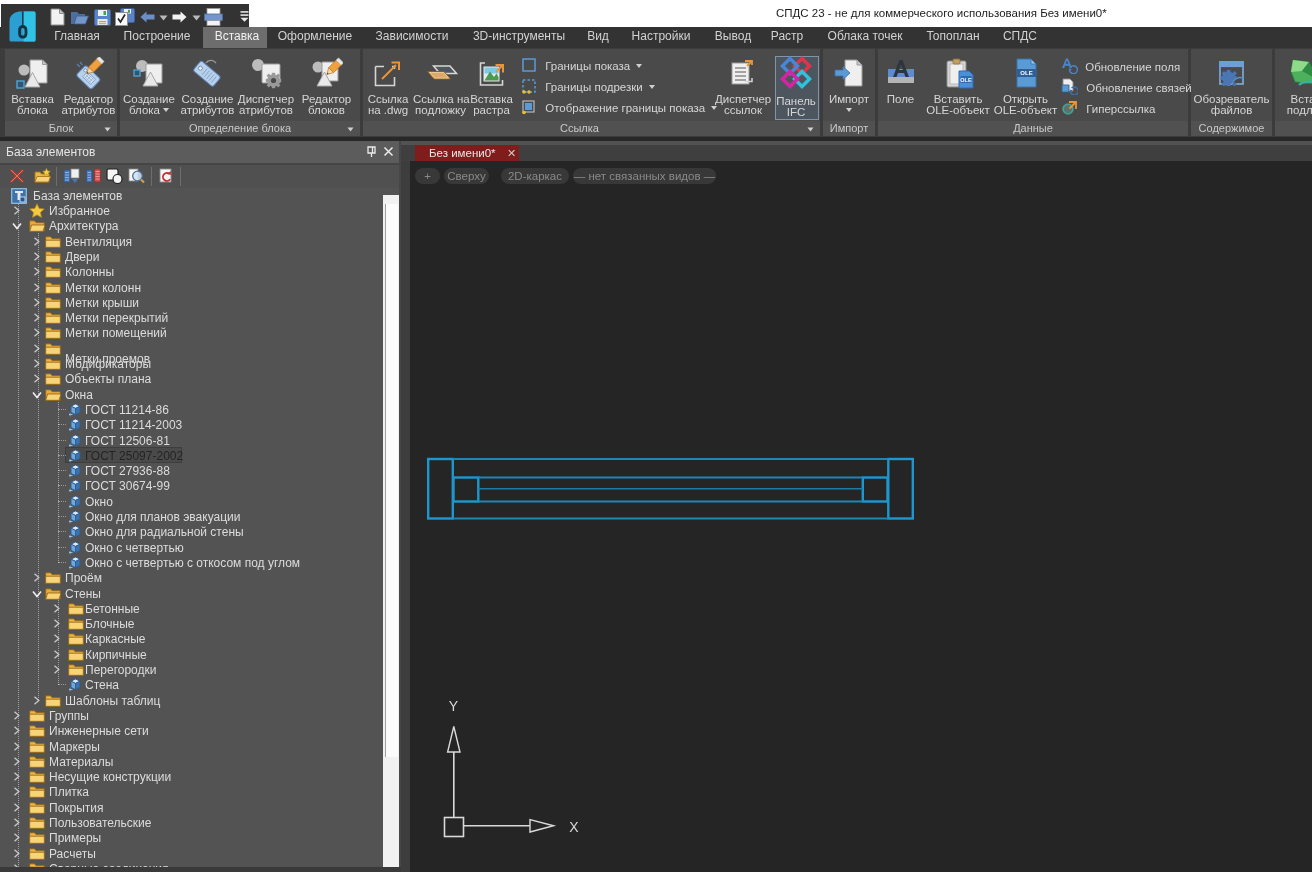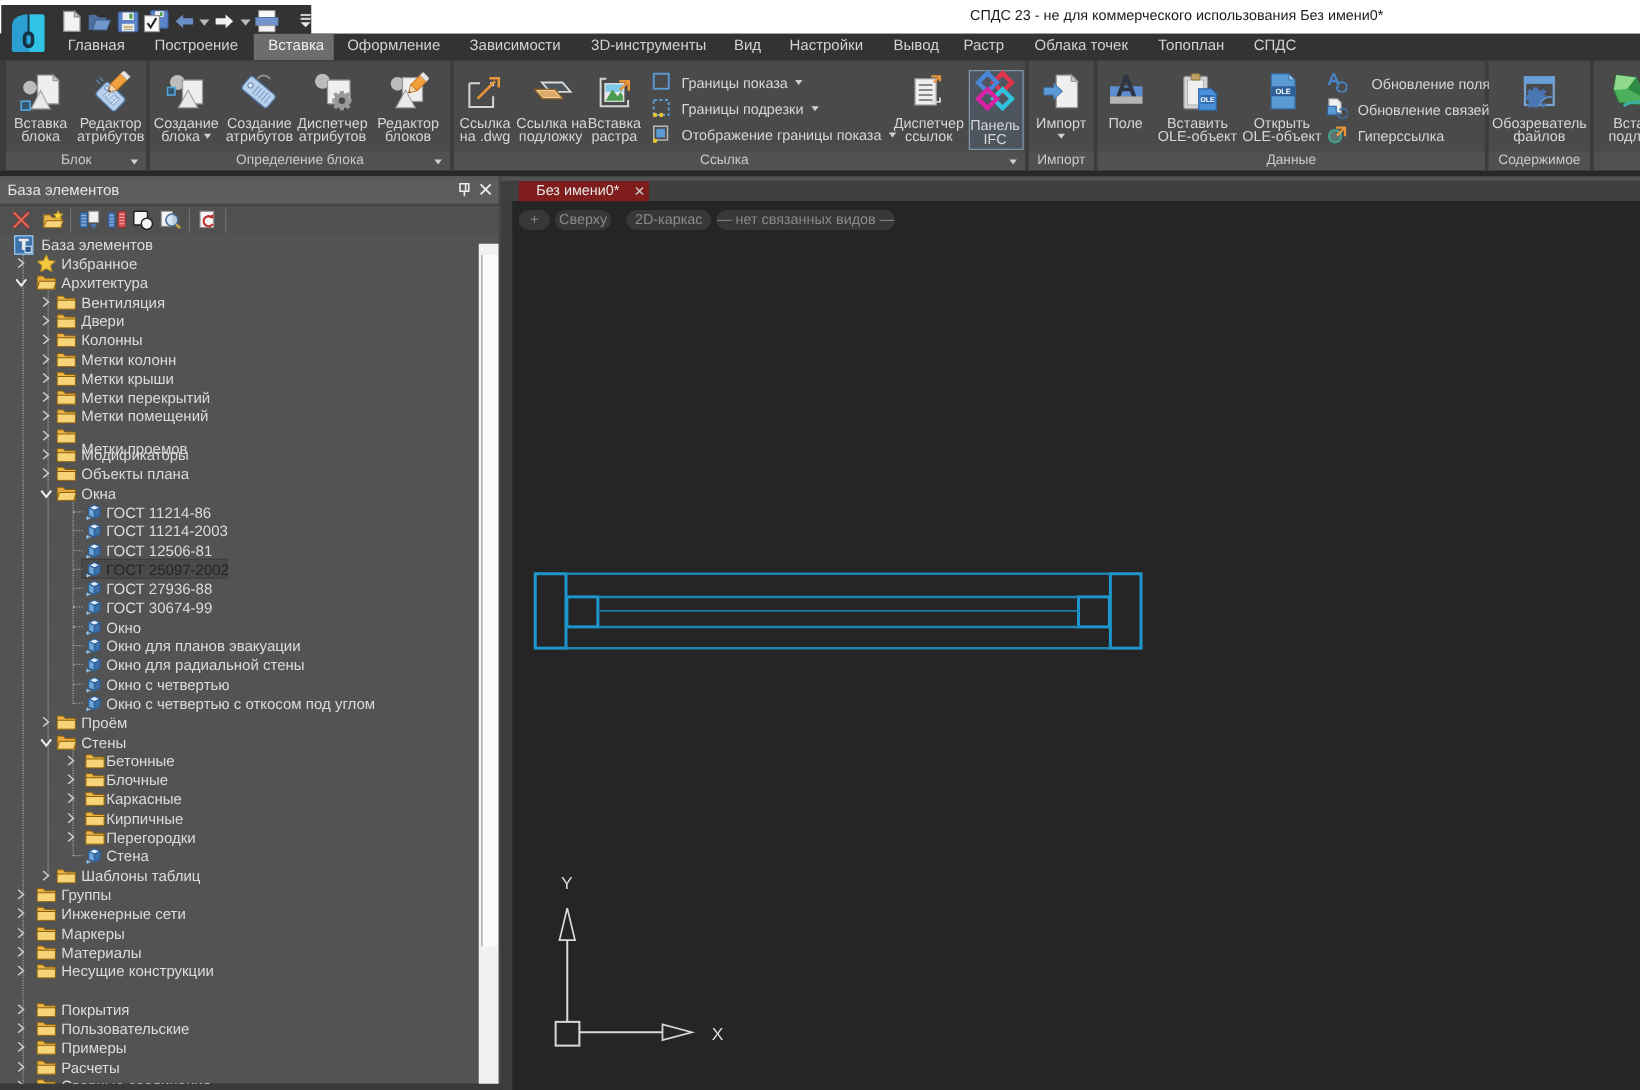--- a/index.html
+++ b/index.html
@@ -338,21 +338,21 @@
           <text x="16.5" y="18.4" font-size="6" fill="#fff" text-anchor="middle" font-family="Liberation Sans,sans-serif" font-weight="bold">OLE</text>
         </svg>
         <div class="btxt">Открыть<br>OLE-объект</div>
       </div>
       <div class="smallrow" style="left:183px;top:7.5px;">
         <svg width="17" height="17" viewBox="0 0 17 17" style="vertical-align:-3px">
           <path d="M1 11 L5 1.5 L7 1.5 L11 11 L8.8 11 L8 8.7 L4 8.7 L3.2 11 Z M4.7 6.7 L7.3 6.7 L6 3.3 Z" fill="#4a86c8"></path>
           <path d="M9.5 10 a4 4 0 1 1 -1 3.4" fill="none" stroke="#4a86c8" stroke-width="1.4"></path>
           <path d="M7.6 11.2 L8.6 14.2 L10.8 12.2 Z" fill="#4a86c8"></path>
         </svg>
-        <span style="margin-left:16px">Обновление поля</span>
+        <span style="margin-left:4px">Обновление поля</span>
       </div>
       <div class="smallrow" style="left:183px;top:28.5px;">
         <svg width="17" height="17" viewBox="0 0 17 17" style="vertical-align:-3px">
           <path d="M2 1 L9 1 L12 4 L12 13 L2 13 Z" fill="#efefef" stroke="#8f8f8f" stroke-width="0.9"></path>
           <rect x="1" y="7" width="7" height="7" fill="#5b9bd5" stroke="#2e5f96" stroke-width="0.8"></rect>
           <path d="M10.5 10 a4 4 0 1 1 -1.2 3.8" fill="none" stroke="#3a72ac" stroke-width="1.4"></path>
           <path d="M8.6 11.4 L9.6 14.3 L11.8 12.3 Z" fill="#3a72ac"></path>
         </svg>
         <span style="margin-left:5px">Обновление связей</span>
       </div>
@@ -866,20 +866,31 @@
       <div class="trow" style="left:0;top:581.1px;width:383px;">
           <div style="position:absolute;left:17.5px;top:7px;width:-5.5px;height:1px;border-top:1px dotted rgba(225,225,225,0.5)"></div>
           <svg style="position:absolute;left:12px;top:3px" width="9" height="9" viewBox="0 0 9 9">
             <path d="M2.5 0.8 L6.8 4.5 L2.5 8.2" fill="none" stroke="#c9c9c9" stroke-width="1.3"></path>
           </svg>
           <svg style="position:absolute;left:29px;top:1px" width="16" height="13" viewBox="0 0 16 13">
             <path d="M0.7 12.3 L0.7 1.8 L5.5 1.8 L7 3.6 L15.3 3.6 L15.3 12.3 Z" fill="#edb545" stroke="#8a6010" stroke-width="0.8"></path>
             <path d="M0.7 5.2 L15.3 5.2 L15.3 12.3 L0.7 12.3 Z" fill="#f8d478" stroke="#8a6010" stroke-width="0.8"></path>
           </svg>
           <span class="lbl" style="left:49px;">Несущие конструкции</span>
+        </div>
+      <div class="trow" style="left:0;top:596.4px;width:383px;">
+          <div style="position:absolute;left:17.5px;top:7px;width:-5.5px;height:1px;border-top:1px dotted rgba(225,225,225,0.5)"></div>
+          <svg style="position:absolute;left:12px;top:3px" width="9" height="9" viewBox="0 0 9 9">
+            <path d="M2.5 0.8 L6.8 4.5 L2.5 8.2" fill="none" stroke="#c9c9c9" stroke-width="1.3"></path>
+          </svg>
+          <svg style="position:absolute;left:29px;top:1px" width="16" height="13" viewBox="0 0 16 13">
+            <path d="M0.7 12.3 L0.7 1.8 L5.5 1.8 L7 3.6 L15.3 3.6 L15.3 12.3 Z" fill="#edb545" stroke="#8a6010" stroke-width="0.8"></path>
+            <path d="M0.7 5.2 L15.3 5.2 L15.3 12.3 L0.7 12.3 Z" fill="#f8d478" stroke="#8a6010" stroke-width="0.8"></path>
+          </svg>
+          <span class="lbl" style="left:49px;">Плитка</span>
         </div>
       <div class="trow" style="left:0;top:611.7px;width:383px;">
           <div style="position:absolute;left:17.5px;top:7px;width:-5.5px;height:1px;border-top:1px dotted rgba(225,225,225,0.5)"></div>
           <svg style="position:absolute;left:12px;top:3px" width="9" height="9" viewBox="0 0 9 9">
             <path d="M2.5 0.8 L6.8 4.5 L2.5 8.2" fill="none" stroke="#c9c9c9" stroke-width="1.3"></path>
           </svg>
           <svg style="position:absolute;left:29px;top:1px" width="16" height="13" viewBox="0 0 16 13">
             <path d="M0.7 12.3 L0.7 1.8 L5.5 1.8 L7 3.6 L15.3 3.6 L15.3 12.3 Z" fill="#edb545" stroke="#8a6010" stroke-width="0.8"></path>
             <path d="M0.7 5.2 L15.3 5.2 L15.3 12.3 L0.7 12.3 Z" fill="#f8d478" stroke="#8a6010" stroke-width="0.8"></path>
           </svg>

